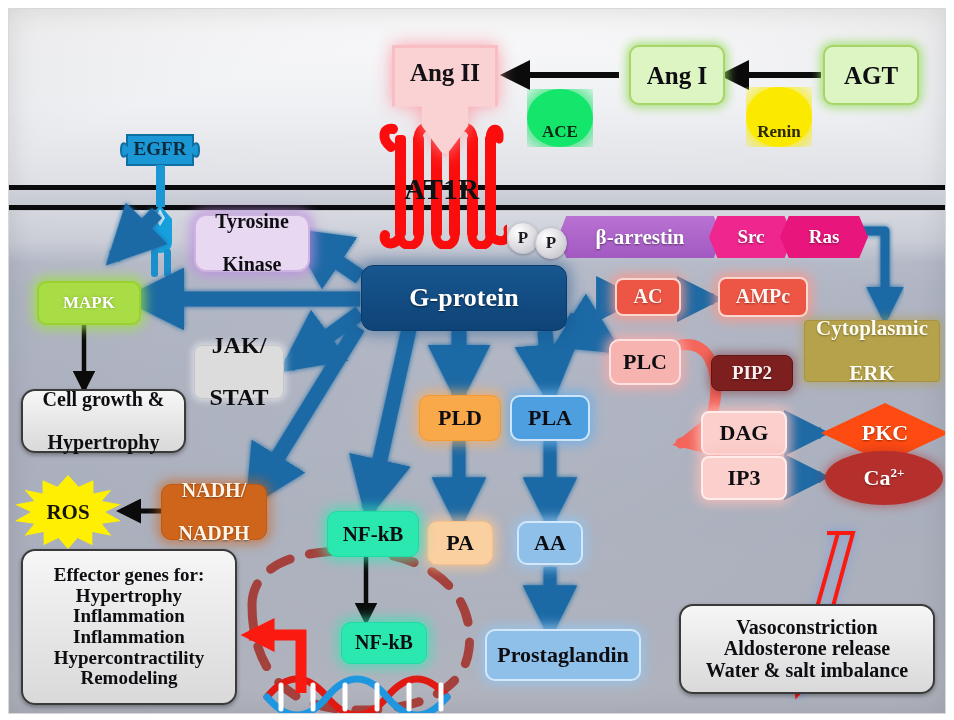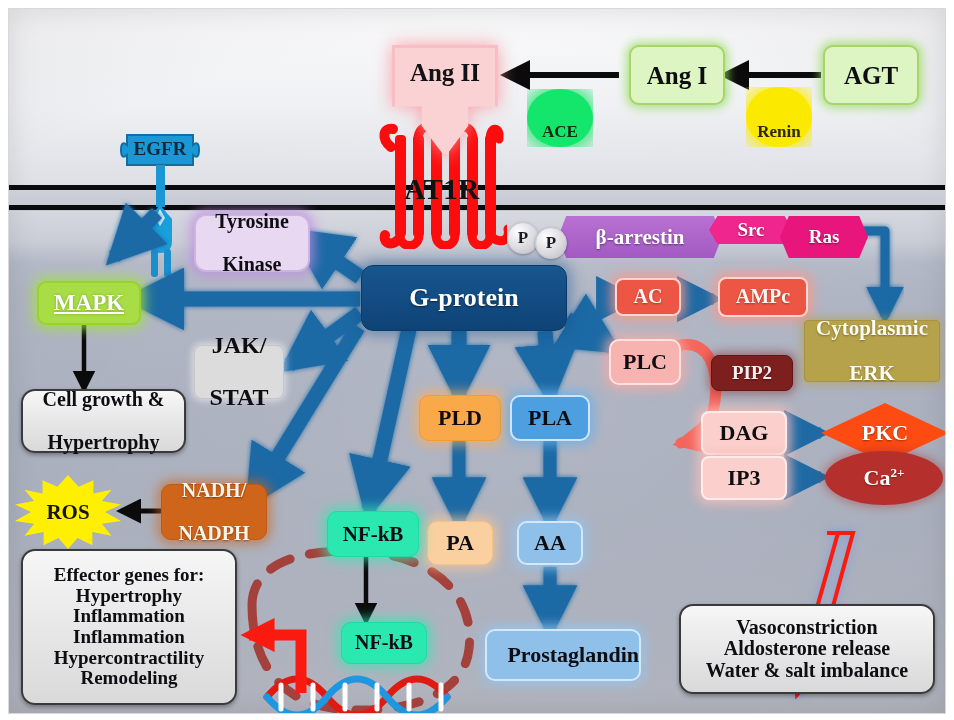--- a/index.html
+++ b/index.html
@@ -300,21 +300,21 @@
     <div class="pcirc" style="left:498px;top:213px;">
       <span>P</span>
     </div>
     <div class="pcirc" style="left:526px;top:218px;">
       <span>P</span>
     </div>
 
     <div class="hex hex-arr" style="left:549px;top:207px;width:164px;height:42px;font-size:21px;">
       <span>β-arrestin</span>
     </div>
-    <div class="hex hex-src" style="left:700px;top:207px;width:84px;height:28px;font-size:19px;">
+    <div class="hex hex-src" style="left:700px;top:207px;width:84px;height:42px;font-size:19px;">
       <span>Src</span>
     </div>
     <div class="hex hex-ras" style="left:771px;top:207px;width:88px;height:42px;font-size:19px;">
       <span>Ras</span>
     </div>
 
     <div class="node sk-purple" style="left:185px;top:205px;width:116px;height:58px;font-size:20px;border-radius:12px;">
       <span>
         <span>Tyrosine</span><br>
         <span>Kinase</span>
@@ -325,21 +325,21 @@
       <span>G-protein</span>
     </div>
 
     <div class="node sk-red" style="left:606px;top:269px;width:66px;height:38px;font-size:20px;">
       <span>AC</span>
     </div>
     <div class="node sk-red" style="left:709px;top:268px;width:90px;height:40px;font-size:20px;">
       <span>AMPc</span>
     </div>
 
-    <div class="node sk-mapk" style="left:28px;top:272px;width:104px;height:44px;font-size:23px;border-radius:9px;text-decoration:underline;">
+    <div class="node sk-mapk" style="left:28px;top:272px;width:104px;height:44px;font-size:17px;border-radius:9px;">
       <span>MAPK</span>
     </div>
 
     <div class="node sk-grey" style="left:185px;top:336px;width:90px;height:54px;font-size:24px;border-radius:8px;">
       <span>
         <span>JAK/</span><br>
         <span>STAT</span>
       </span>
     </div>
 
@@ -385,21 +385,21 @@
     </div>
     <div class="node sk-pla" style="left:501px;top:386px;width:80px;height:46px;font-size:22px;">
       <span>PLA</span>
     </div>
     <div class="node sk-pa" style="left:418px;top:512px;width:66px;height:44px;font-size:22px;">
       <span>PA</span>
     </div>
     <div class="node sk-aa" style="left:508px;top:512px;width:66px;height:44px;font-size:22px;">
       <span>AA</span>
     </div>
-    <div class="node sk-aa" style="left:476px;top:620px;width:156px;height:52px;font-size:22px;justify-content:flex-end;">
+    <div class="node sk-aa" style="left:476px;top:620px;width:156px;height:52px;font-size:22px;">
       <span>Prostaglandin</span>
     </div>
 
     <div class="node sk-nadh" style="left:152px;top:475px;width:106px;height:56px;font-size:20px;">
       <span>
         <span>NADH/</span><br>
         <span>NADPH</span>
       </span>
     </div>
 

